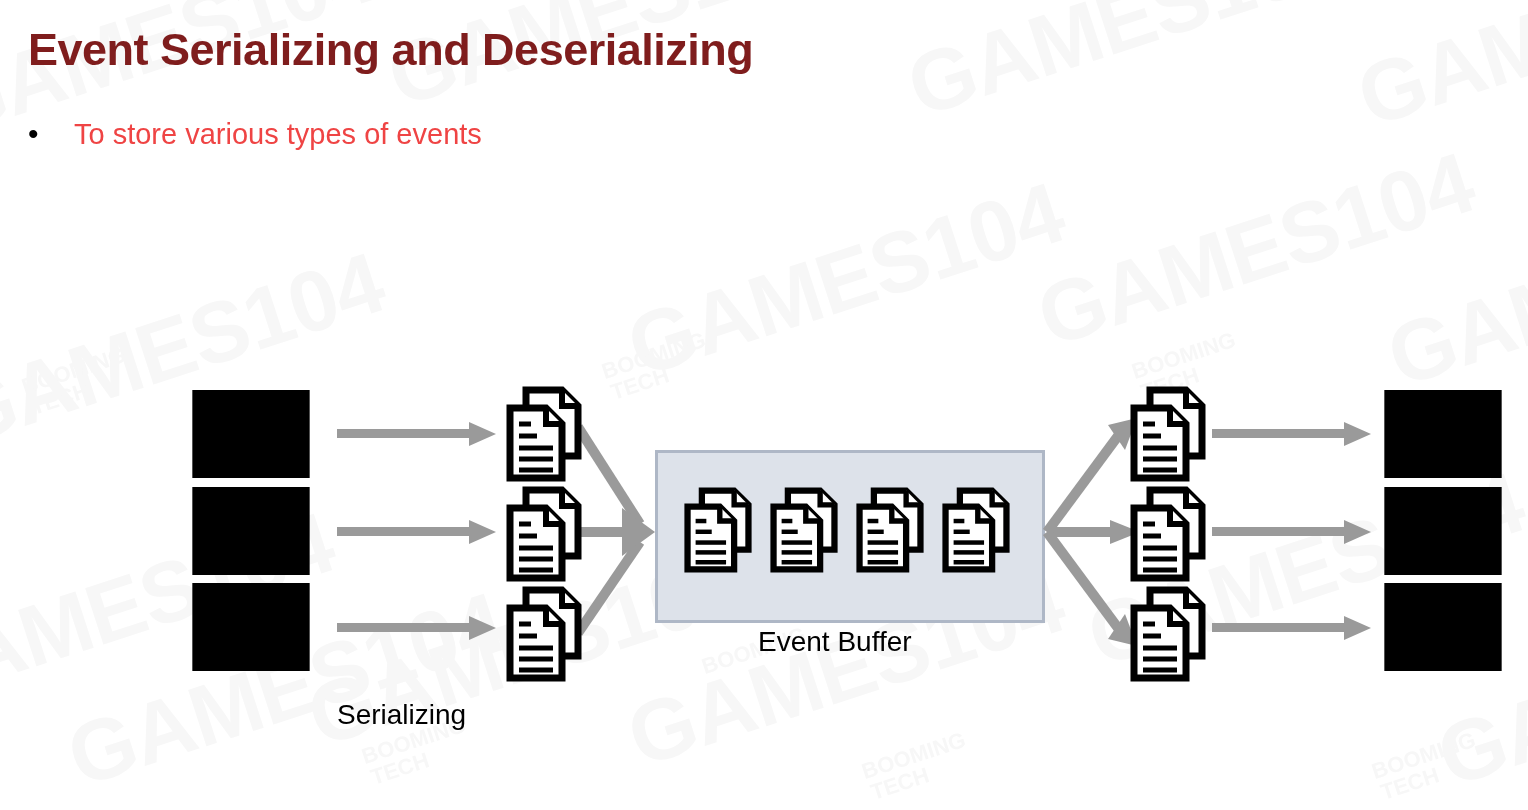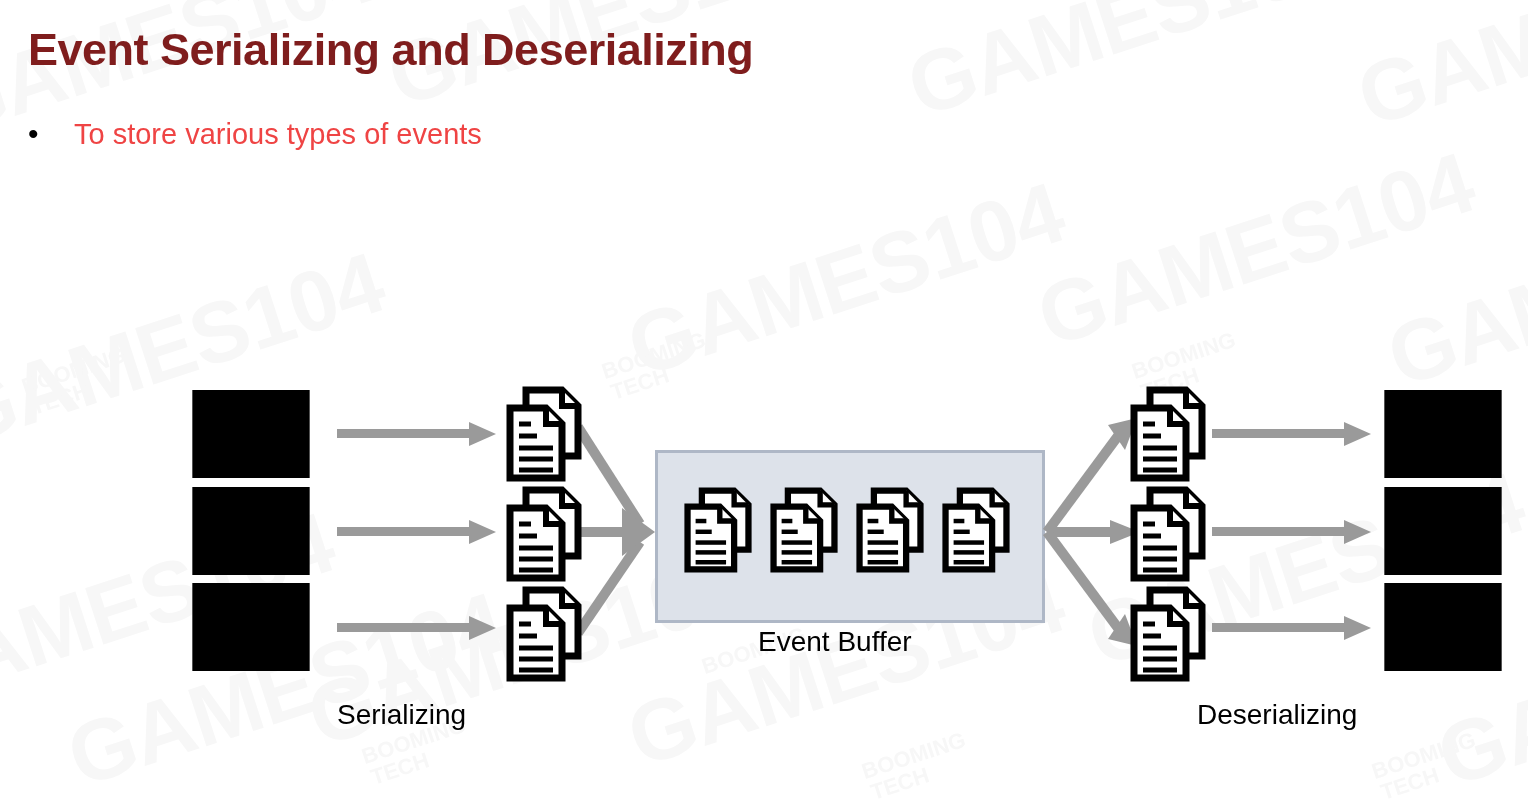--- a/index.html
+++ b/index.html
@@ -273,15 +273,14 @@
       </g>
       <g>
         <rect x="1385" y="585" width="116" height="84" fill="#c8e0b9"></rect>
         <use href="#sym-envelope" x="1383" y="583" width="120" height="88"></use>
       </g>
     </g>
   </svg>
 
   <div class="caption" style="left:337px; top:699px;text-align:right;">Serializing</div>
   <div class="caption" style="left:758px; top:626px;">Event Buffer</div>
-  <div class="caption" style="left:1197px; top:699px;">Deserializing</div>
 
 </div>
 
 </body></html>

